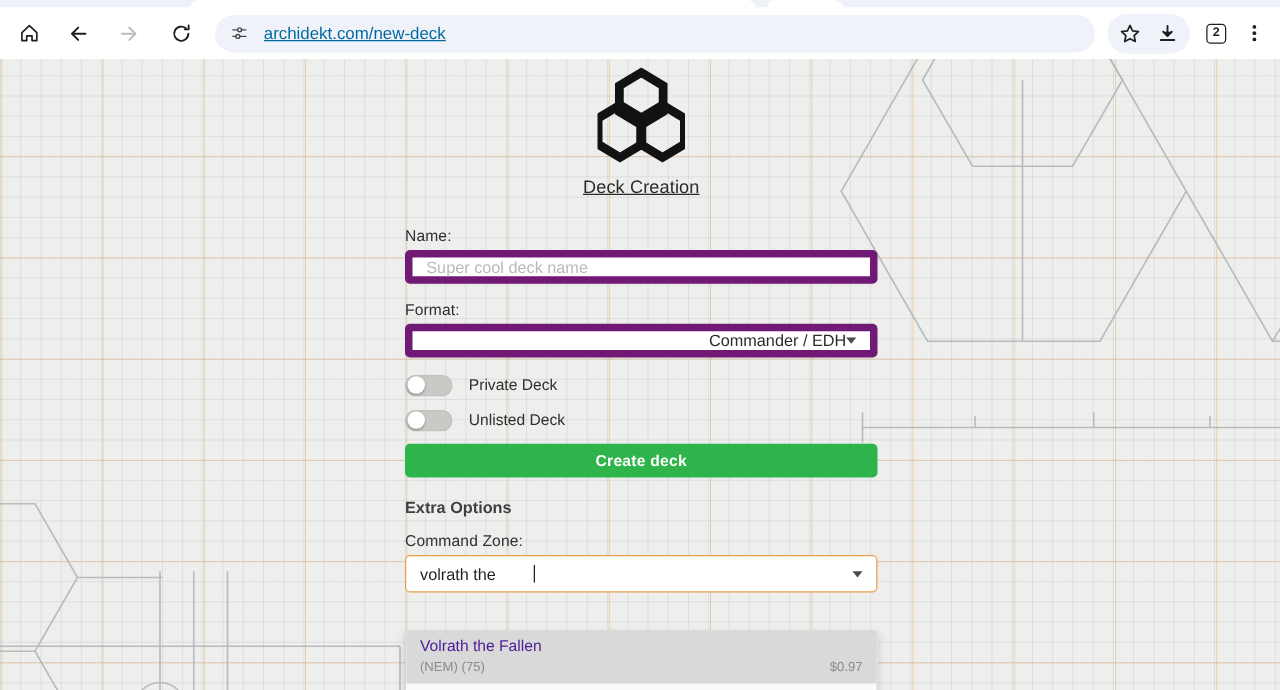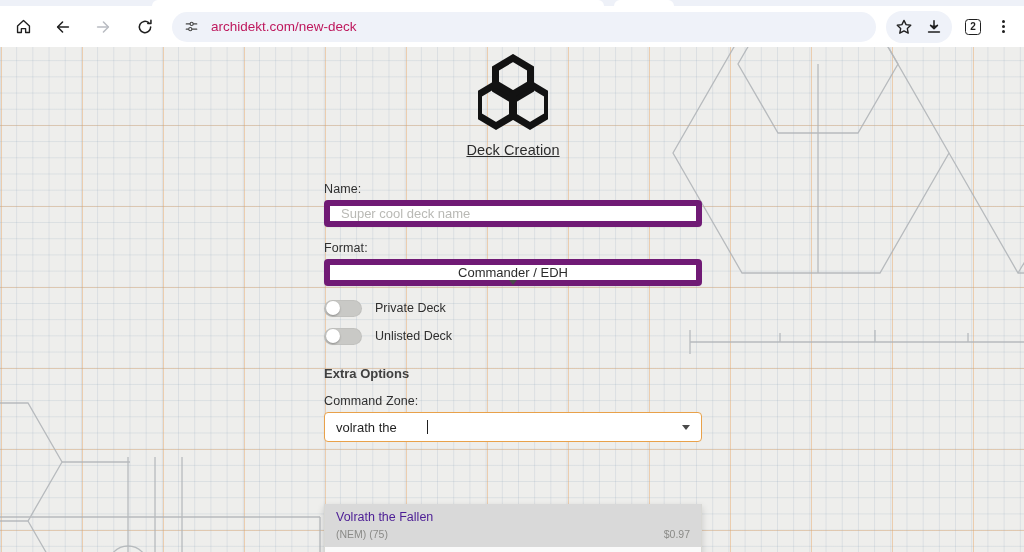--- a/index.html
+++ b/index.html
@@ -42,22 +42,22 @@
     height: 30px;
     margin: 0 10px 0 12px;
     background: #eff2f9;
     border-radius: 15px;
     display: flex; align-items: center;
     padding: 0 12px;
     min-width: 0;
   }
   #omnibox-icon { flex: 0 0 auto; margin-right: 12px; display: flex; }
   #omnibox-url {
-    font-size: 13.5px; color: #be185d; white-space: nowrap;
-    overflow: hidden; text-overflow: ellipsis;
+    font-size: 13.5px; color: #0369a1; white-space: nowrap;
+    overflow: hidden; text-overflow: ellipsis; text-decoration: underline;
   }
   #toolbar-right { display: flex; align-items: center; flex: 0 0 auto; padding-right: 6px; }
   #toolbar-right .pill-group {
     display: flex; align-items: center;
     background: #eff2f9; border-radius: 16px; height: 32px; padding: 0 3px;
     margin-right: 6px;
   }
   #tab-count-badge {
     width: 16px; height: 16px;
     border: 1.7px solid #1f1f1f; border-radius: 3.5px;
@@ -113,21 +113,21 @@
     width: 378px; height: 27px;
     background: #ffffff;
     border: 6px solid #701a75;
     border-radius: 4px;
     display: flex; align-items: center;
     padding: 0 11px;
     font-size: 13px;
     box-shadow: 0 1px 1px rgba(0,0,0,0.04);
   }
   .text-input .ph { color: #b9b9b5; }
-  .select-box { justify-content: space-between; color: #2b2b2b; flex-direction: column; }
+  .select-box { justify-content: flex-end; color: #2b2b2b; }
   .caret-down {
     width: 0; height: 0;
     border-left: 4.5px solid transparent;
     border-right: 4.5px solid transparent;
     border-top: 5px solid #4a4a4a;
   }
 
   .toggle-row { display: flex; align-items: center; height: 28px; }
   .toggle {
     width: 38px; height: 17px; border-radius: 9px;
@@ -366,20 +366,23 @@
         <span class="toggle-label">Private Deck</span>
       </div>
       <div class="toggle-row">
         <div class="toggle">
           <div class="knob"></div>
         </div>
         <span class="toggle-label">Unlisted Deck</span>
       </div>
     </div>
 
+    <div style="margin-top:5px;" id="create-deck-button">
+      <span>Create deck</span>
+    </div>
 
     <div style="margin-top:16px;" id="extra-options-heading">Extra Options</div>
 
     <div style="margin-top:13px;">
       <div class="field-label">Command Zone:</div>
       <div id="command-zone-input">
         <span id="command-zone-value">
           <span>volrath the</span>
           <span class="caret-text"></span>
         </span>

